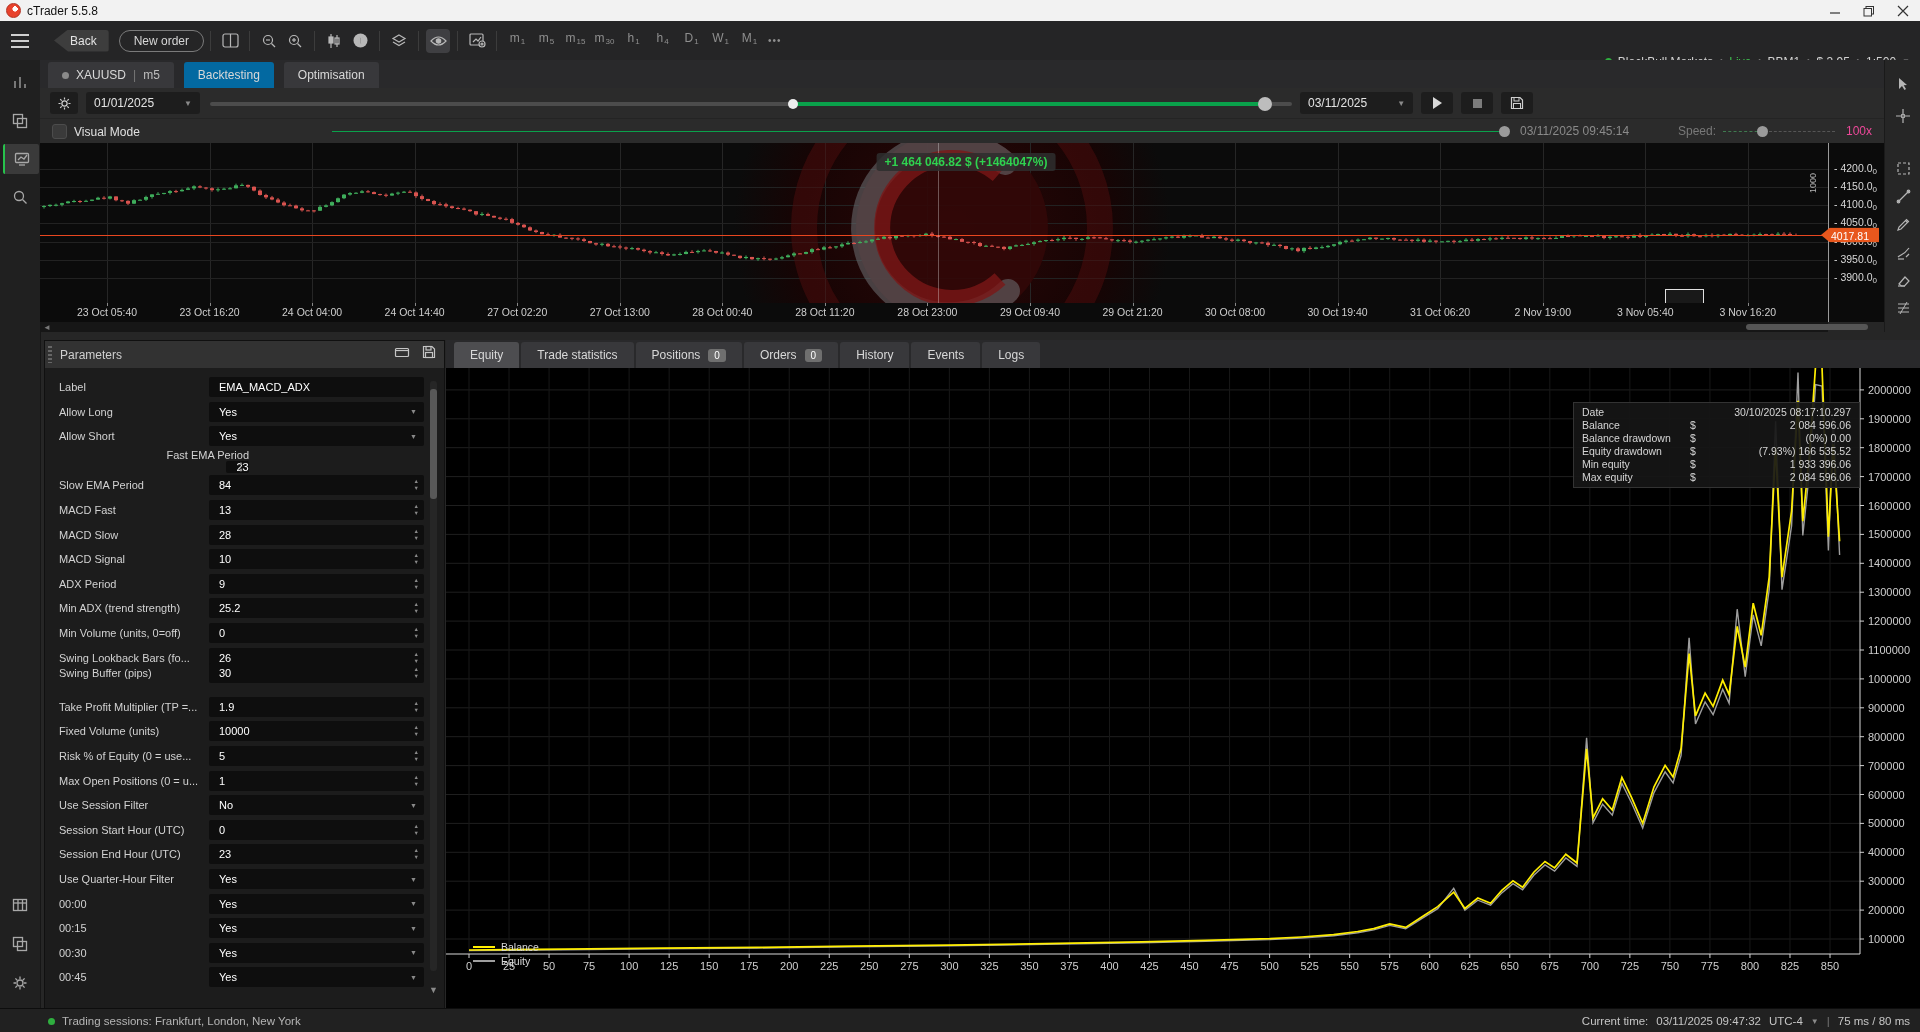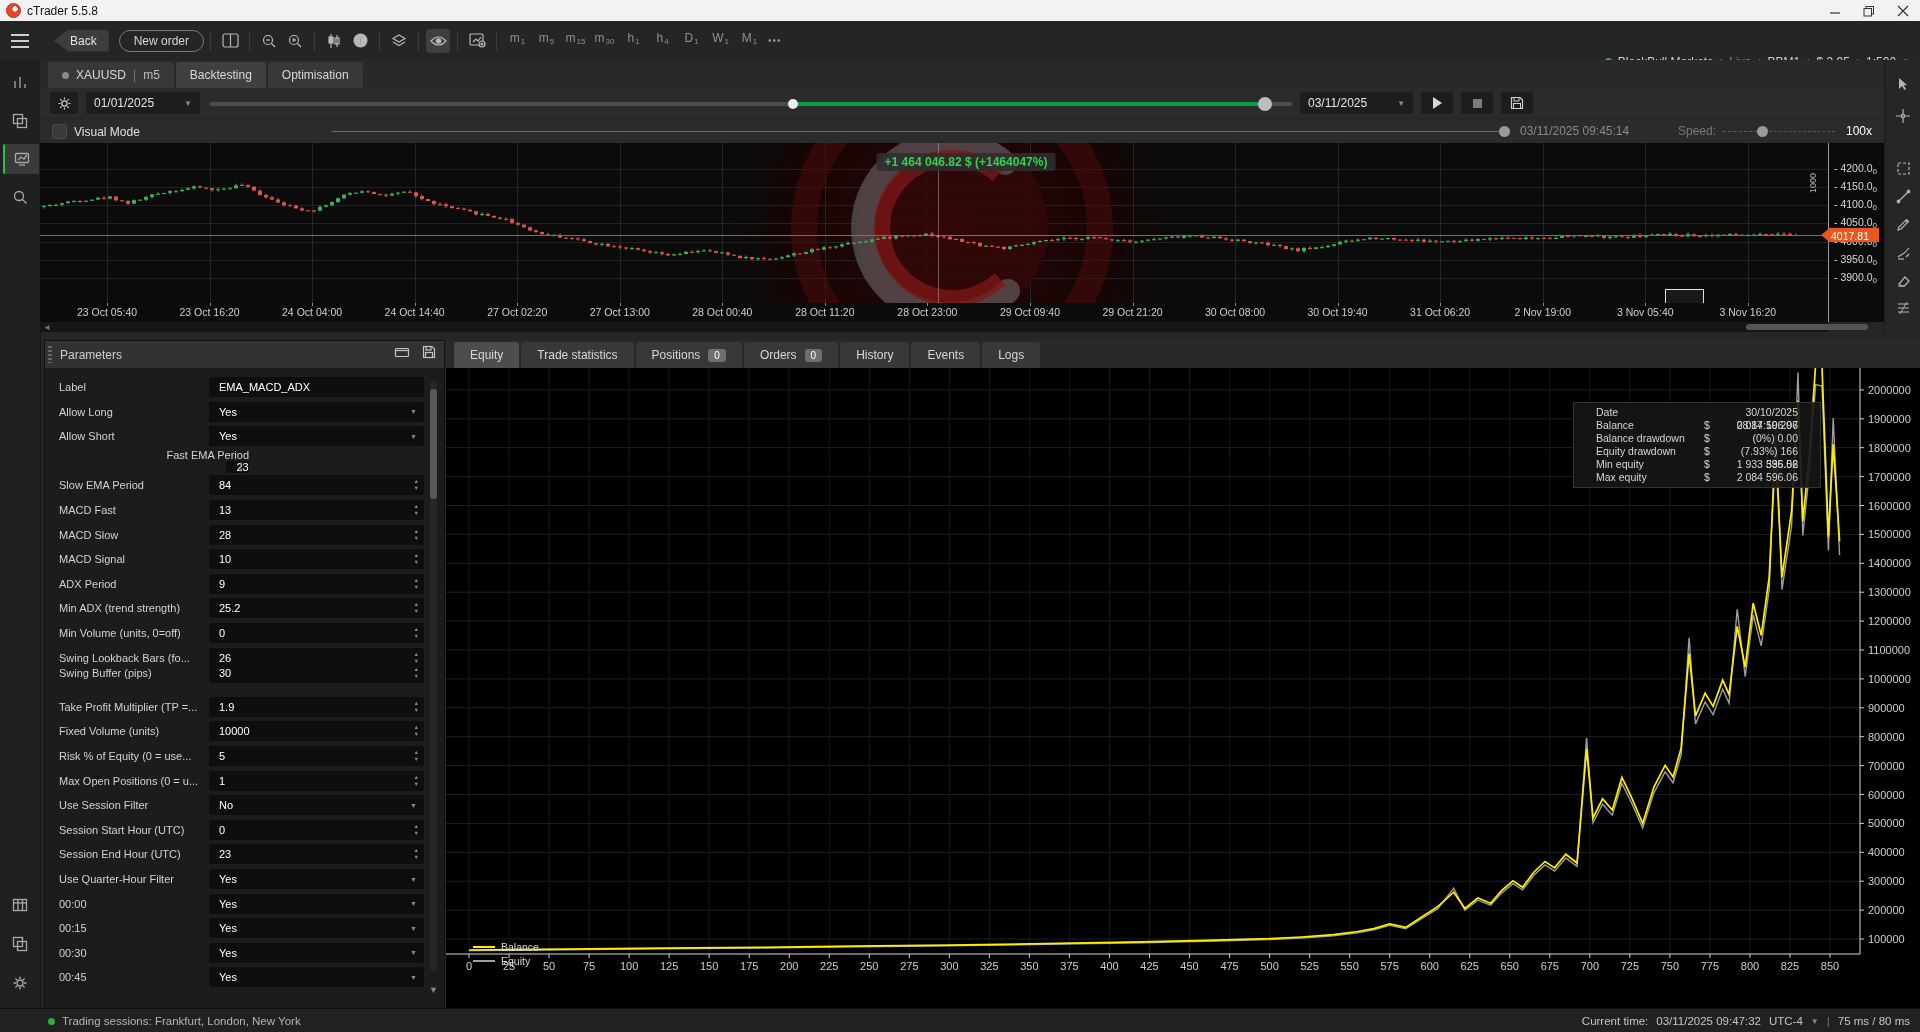--- a/index.html
+++ b/index.html
@@ -36,24 +36,24 @@
   .broker .dot{width:7px;height:7px;border-radius:50%;background:#2fae3f;}
   .broker .live{color:#3fbf4f;}
   .broker .caret{color:#8a8a8a;font-size:8px;}
   
   .leftstrip{left:0;top:60px;width:40px;height:948px;background:#202020;border-right:1px solid #161616;}
   .ls-icon{position:absolute;left:3px;width:34px;height:30px;display:flex;align-items:center;justify-content:center;}
   .ls-icon svg{stroke:#a8a8a8;fill:none;stroke-width:1.3;}
   .ls-icon.active{background:#3a3a3a;border-left:2px solid #27c24c;border-radius:2px;}
   
   .tabrow{left:40px;top:60px;width:1844px;height:28px;background:#29292b;display:flex;align-items:flex-end;}
-  .ctab{height:26px;display:flex;align-items:center;padding:0 14px;background:#38383b;margin-right:2px;
+  .ctab{height:26px;display:flex;align-items:center;padding:0 14px;background:#38383b;margin-right:10px;
         border-radius:3px 3px 0 0;font-size:12px;color:#d8d8d8;gap:7px;}
   .ctab.first{margin-left:8px;}
-  .ctab.active{background:#404040;}
+  .ctab.active{background:#0369a1;}
   .ctab .graydot{width:7px;height:7px;border-radius:50%;background:#8a8a8a;}
   .ctab .pipe{color:#777;}
   .ctab .tf{color:#bdbdbd;}
   
   .controls{left:40px;top:88px;width:1844px;height:30px;background:#2b2b2b;display:flex;align-items:center;}
   .gear-btn{width:28px;height:22px;background:#1d1d1d;border-radius:3px;margin-left:10px;
             display:flex;align-items:center;justify-content:center;}
   .date-box{height:22px;background:#1d1d1d;border-radius:3px;color:#e3e3e3;display:flex;align-items:center;
             padding:0 8px;gap:30px;margin-left:8px;font-size:12px;}
   .date-box .caret{color:#8a8a8a;font-size:8px;}
@@ -70,21 +70,21 @@
              display:flex;align-items:center;font-size:12px;}
   .vm-check{width:13px;height:13px;background:#3a3a3a;border:1px solid #4c4c4c;border-radius:3px;margin-left:12px;}
   .vm-label{margin-left:7px;color:#e0e0e0;}
   .vm-line{position:absolute;left:292px;top:12px;width:1172px;height:1px;background:#0aa14b;}
   .vm-dot{position:absolute;left:1459px;top:7px;width:11px;height:11px;border-radius:50%;background:#9a9a9a;}
   .vm-time{position:absolute;left:1480px;top:5px;color:#8a8a8a;}
   .vm-speed{position:absolute;left:1638px;top:5px;color:#787878;}
   .vm-dash-g{position:absolute;left:1683px;top:12px;width:40px;border-top:1px dashed #3f7a4f;}
   .vm-dash{position:absolute;left:1729px;top:12px;width:66px;border-top:1px dashed #555;}
   .vm-dot2{position:absolute;left:1717px;top:7px;width:11px;height:11px;border-radius:50%;background:#9a9a9a;}
-  .vm-100x{position:absolute;left:1806px;top:5px;color:#ffffff;}
+  .vm-100x{position:absolute;left:1806px;top:5px;color:#ec4899;}
   .vm-step{position:absolute;left:1862px;top:2px;color:#777;font-size:6px;line-height:9px;text-align:center;}
   
   .pricechart{left:40px;top:143px;width:1788px;height:160px;overflow:hidden;
       background:radial-gradient(circle 280px at 912px 85px,#2a0808 0%,#170404 55%,#0b0b0b 78%);}
   .vline{position:absolute;top:0;bottom:0;width:1px;background:#262626;}
   .hline{position:absolute;left:0;right:0;height:1px;background:#222;}
   .cur-vline{position:absolute;top:0;bottom:0;width:1px;background:#e8e8e8;opacity:.35;}
   .priceline{position:absolute;left:0;width:1788px;height:1px;background:#e8461f;}
   .profit-pill{position:absolute;transform:translateX(-50%);background:rgba(45,45,45,.88);border-radius:3px;
       color:#2fd24f;font-size:12px;font-weight:bold;padding:2px 8px;white-space:nowrap;}
@@ -133,22 +133,22 @@
   .rtab{height:26px;display:flex;align-items:center;gap:8px;padding:0 16px;background:#38383b;margin-right:2px;
         border-radius:3px 3px 0 0;font-size:12px;color:#d8d8d8;}
   .rtab.first{margin-left:8px;}
   .rtab.active{background:#4d4d50;}
   .rtab .badge{background:#6f6f6f;color:#fff;border-radius:3px;font-size:10px;padding:1px 6px;}
   .eq-svg{position:absolute;left:0;top:28px;}
   .eq-legend{position:absolute;left:27px;top:600px;}
   .leg-item{display:flex;align-items:center;gap:6px;height:14px;}
   .leg-swatch{width:22px;height:2px;}
   .leg-label{color:#d8d8d8;font-size:10.5px;}
-  .eq-tooltip{position:absolute;left:1127px;top:62px;width:248px;height:86px;background:rgba(22,22,22,.92);
-      border:1px solid #333;font-size:10.5px;color:#d5d5d5;padding:3px 22px;box-sizing:border-box;}
+  .eq-tooltip{position:absolute;left:1127px;top:62px;width:287px;height:86px;background:rgba(22,22,22,.92);
+      border:1px solid #333;font-size:10.5px;color:#d5d5d5;padding:3px 8px;box-sizing:border-box;}
   .tt-row{display:flex;height:13px;line-height:13px;}
   .tt-l{width:108px;}
   .tt-c{width:18px;}
   .tt-v{flex:1;text-align:right;}
   
   .statusbar{left:0;top:1008px;width:1920px;height:24px;background:#212121;border-top:1px solid #0d0d0d;
       display:flex;align-items:center;font-size:11.5px;color:#b5b5b5;}
   .sb-dot{width:7px;height:7px;border-radius:50%;background:#2fae3f;margin-left:48px;margin-right:7px;}
   .sb-right{position:absolute;right:10px;display:flex;align-items:center;gap:8px;color:#c5c5c5;}
   .sb-right .caret{color:#8a8a8a;font-size:8px;}

